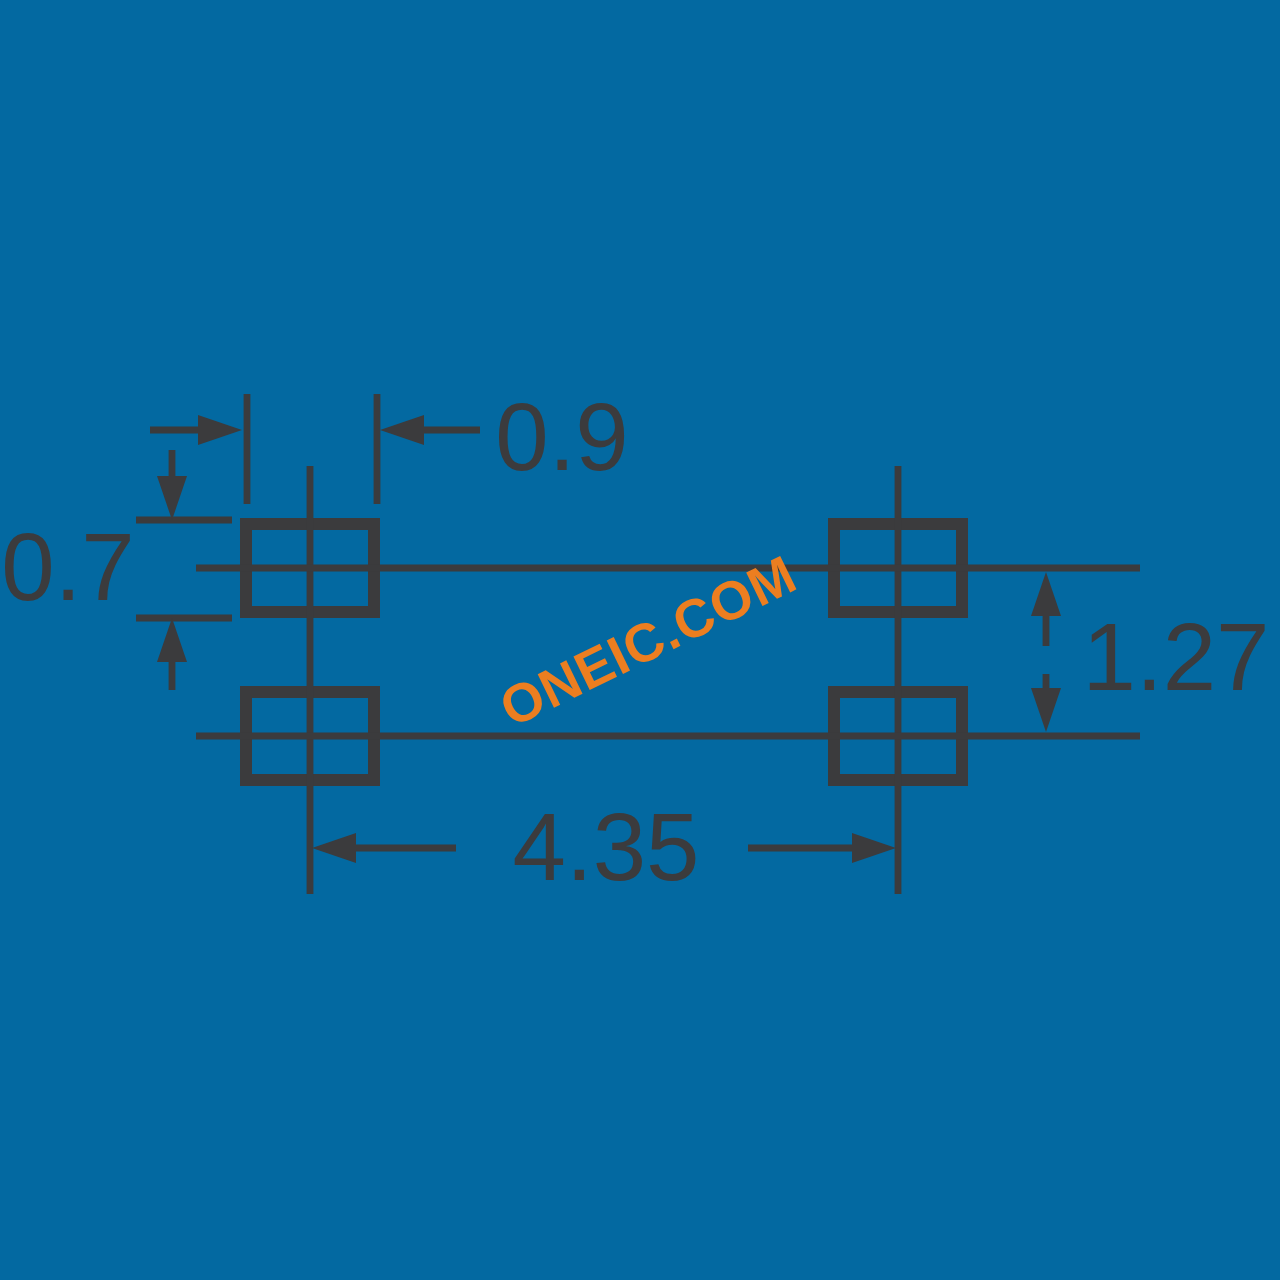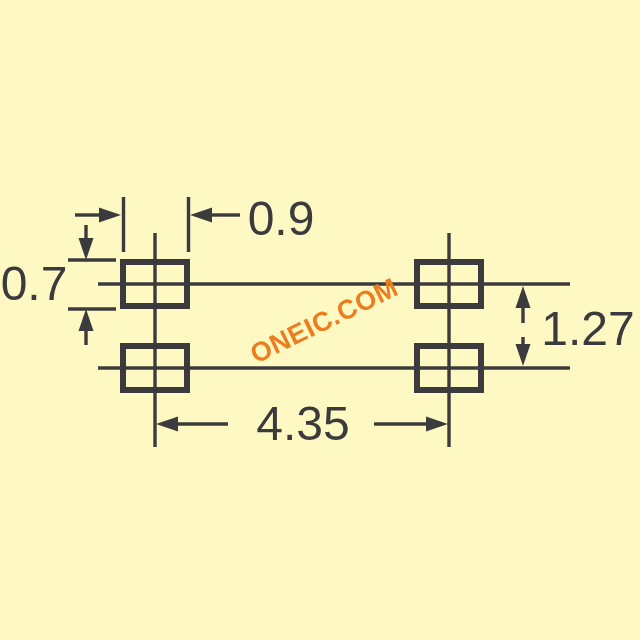--- a/index.html
+++ b/index.html
@@ -7,21 +7,21 @@
     padding: 0;
     width: 640px;
     height: 640px;
     overflow: hidden;
     background: #ffffff;
   }
   .page {
     position: relative;
     width: 640px;
     height: 640px;
-    background: #fef9c3;
+    background: #0369a1;
   }
   svg {
     display: block;
   }
   .dim-text text {
     font-family: "Liberation Sans", sans-serif;
     font-size: 48px;
     font-weight: 400;
   }
   .watermark {

